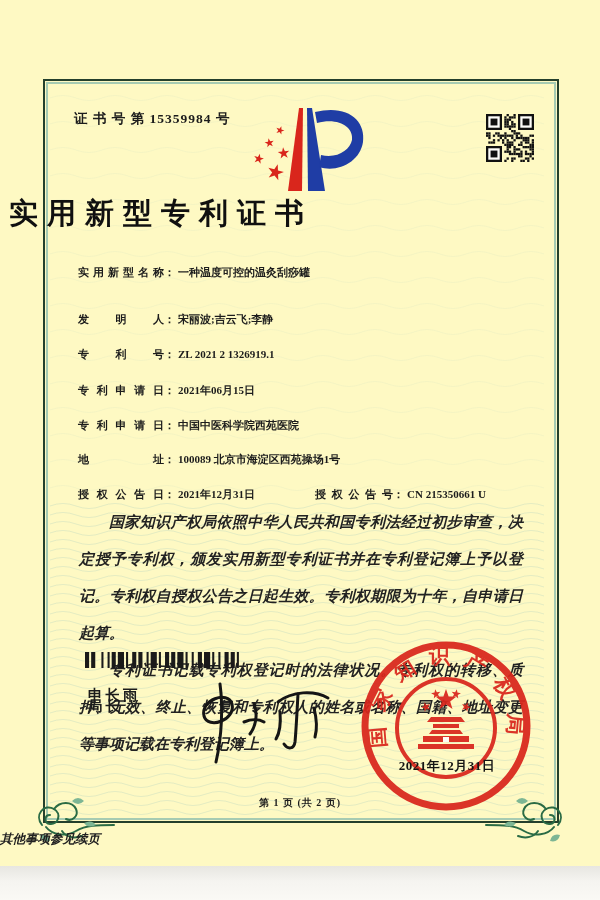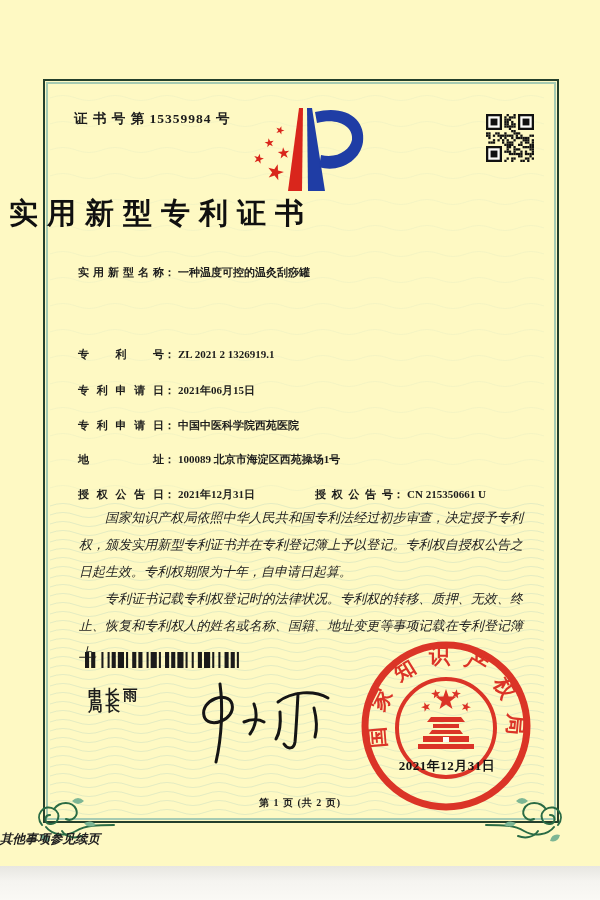--- a/index.html
+++ b/index.html
@@ -22,22 +22,22 @@
   
   .title{position:absolute;left:0;top:194px;width:600px;margin:0;
          font-size:29px;font-weight:700;letter-spacing:9px;text-indent:9px;color:#101010;}
   
   .frow{position:absolute;left:78px;font-size:11px;font-weight:700;white-space:nowrap;}
   .flabel{display:inline-block;width:86px;text-align:justify;text-align-last:justify;}
   .fvalue{margin-left:3px;}
   .grant2{position:absolute;left:237px;top:0;}
   .grant2 .flabel{width:78px;}
   
-  .body-text{position:absolute;left:79px;top:504px;width:444px;font-size:13px;line-height:27px;
-             font-weight:400;font-style:italic;text-align:justify;color:#222;}
+  .body-text{position:absolute;left:79px;top:504px;width:444px;font-size:15px;line-height:37px;
+             font-weight:700;font-style:italic;text-align:justify;color:#222;}
   .body-text p{margin:0;text-indent:2em;}
   
   #bcode{position:absolute;left:85px;top:652px;width:158px;height:16px;}
   #qr{position:absolute;left:486px;top:113px;width:48px;height:50px;}
   
   .sig-title{position:absolute;left:88px;top:697px;font-family:"Liberation Sans","DejaVu Sans",sans-serif;
              font-size:14.5px;font-weight:700;letter-spacing:3px;}
   .sig-name{position:absolute;left:88px;top:686px;font-family:"Liberation Sans","DejaVu Sans",sans-serif;
             font-size:14.5px;font-weight:700;letter-spacing:3px;}
   .sig-script{position:absolute;left:178px;top:676px;width:164px;height:94px;}
@@ -298,20 +298,23 @@
       <polygon points="74,5 79,5 92,88 75,88" fill="#1f3da5"></polygon>
       <path d="M82 9 C114 1 133 17 130 39 C127 59 105 70 86 64 L88 52 C104 56 117 47 119 37 C121 24 105 14 84 20 Z" fill="#1f3da5"></path>
     </svg>
   </div>
 
   <h1 class="title">实用新型专利证书</h1>
 
   <div class="frow" style="top:265px">
     <span class="flabel">实用新型名称</span><span>：</span><span class="fvalue">一种温度可控的温灸刮痧罐</span>
   </div>
+  <div class="frow" style="top:312px">
+    <span class="flabel">发明人</span><span>：</span><span class="fvalue">宋丽波;吉云飞;李静</span>
+  </div>
   <div class="frow" style="top:347px">
     <span class="flabel">专利号</span><span>：</span><span class="fvalue">ZL 2021 2 1326919.1</span>
   </div>
   <div class="frow" style="top:383px">
     <span class="flabel">专利申请日</span><span>：</span><span class="fvalue">2021年06月15日</span>
   </div>
   <div class="frow" style="top:418px">
     <span class="flabel">专利申请日</span><span>：</span><span class="fvalue">中国中医科学院西苑医院</span>
   </div>
   <div class="frow" style="top:452px">

